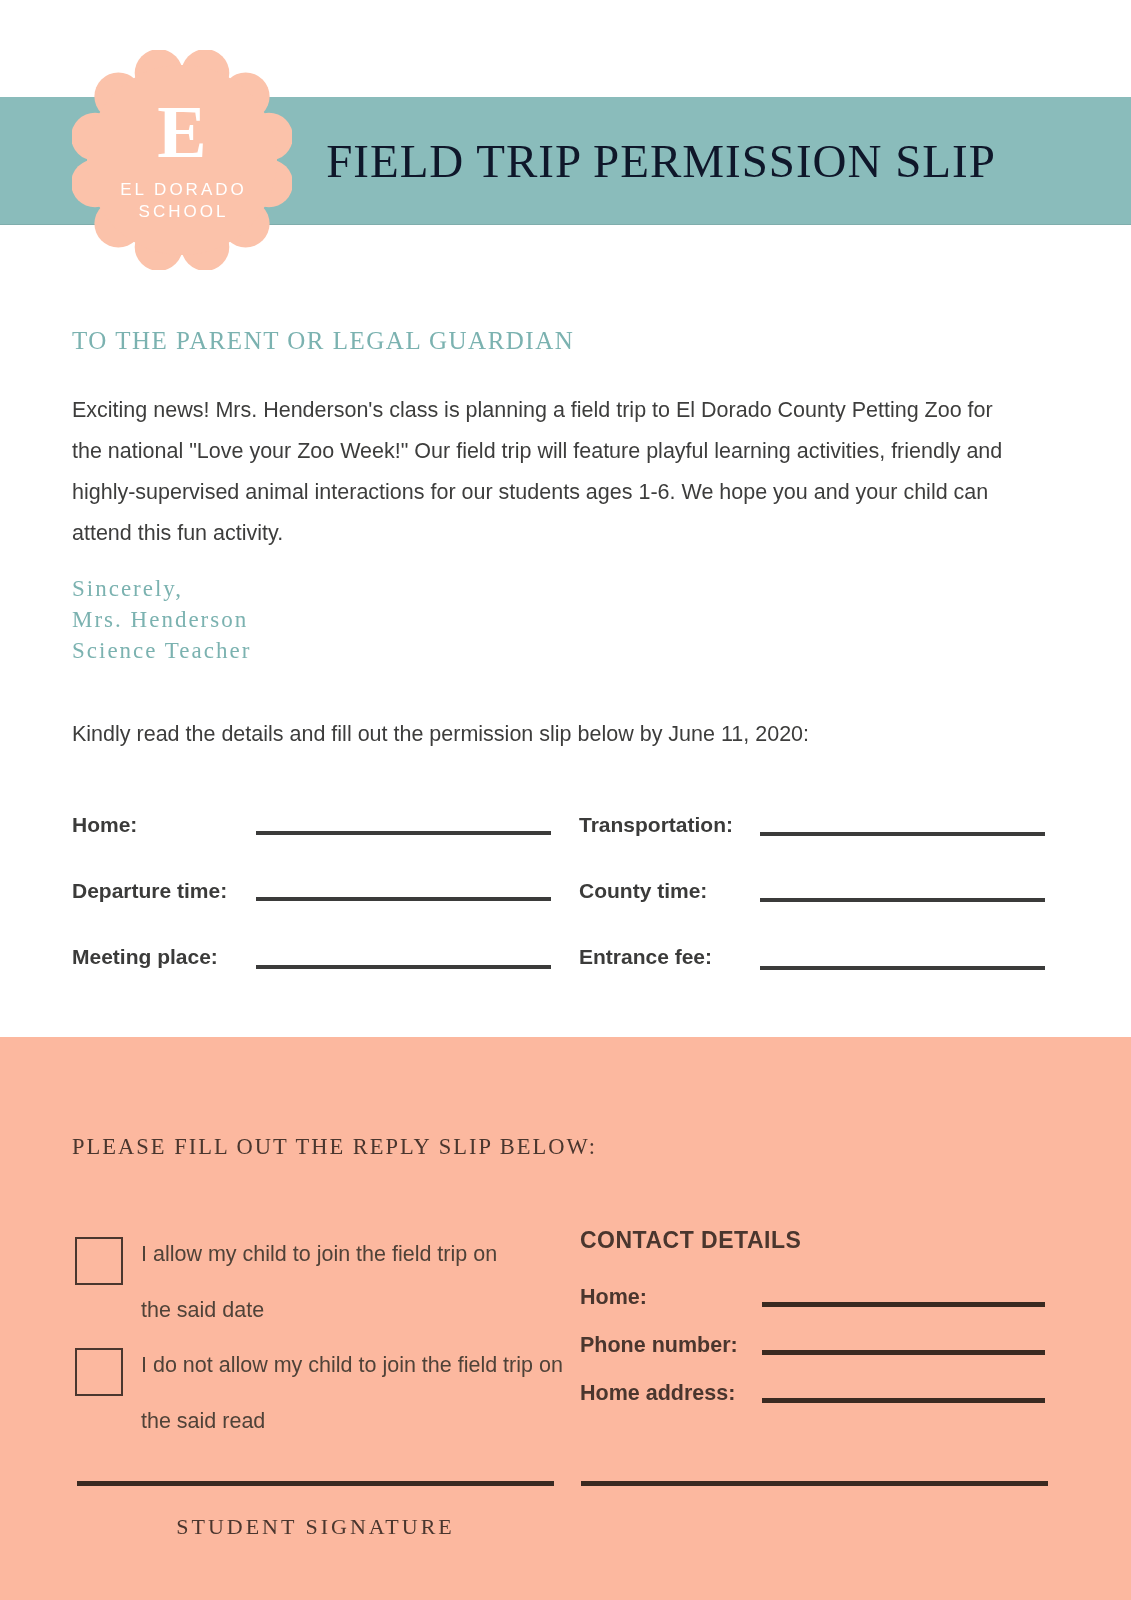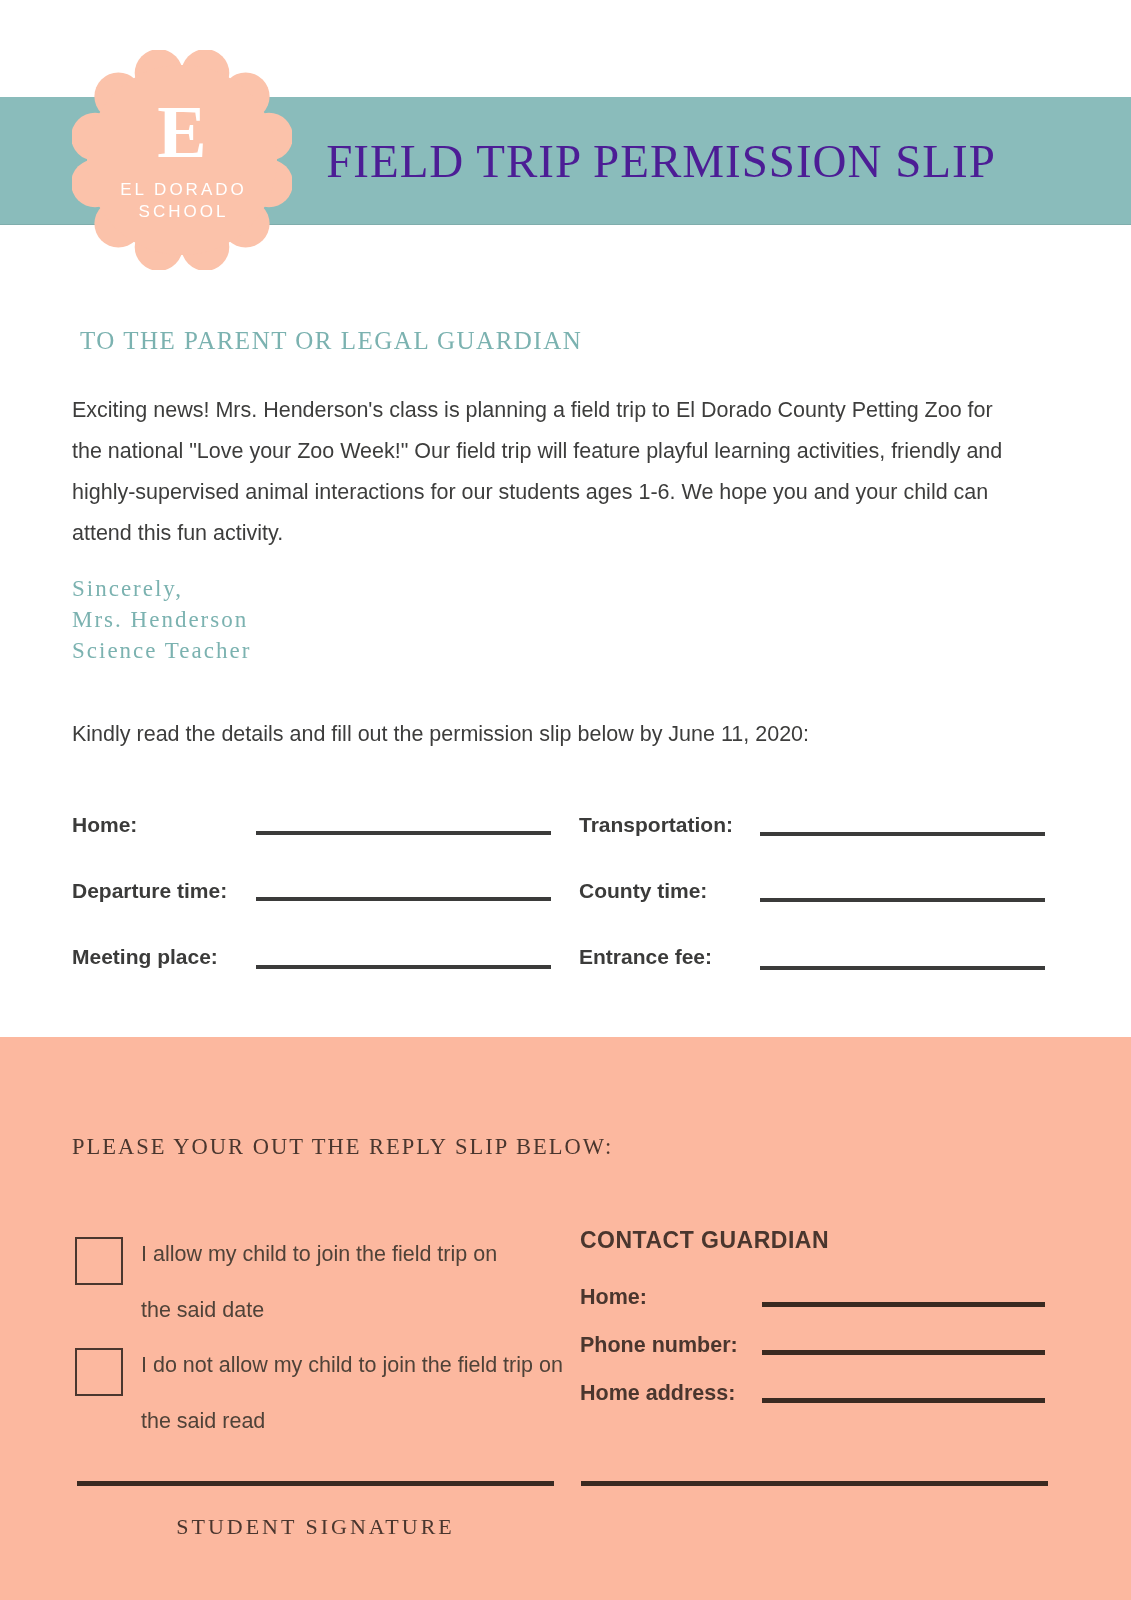--- a/index.html
+++ b/index.html
@@ -26,21 +26,21 @@
   
   .band{
     position:absolute;left:0;top:97px;width:100%;height:127px;
     background:var(--teal-band);
     border-bottom:1px solid rgba(0,0,0,0.08);
   }
   .band-title{
     position:absolute;left:300px;top:0;width:722px;height:100%;
     display:flex;align-items:center;justify-content:center;
     font-family:"Liberation Serif",serif;
-    font-size:47px;letter-spacing:1px;color:#4c1d95;white-space:nowrap;
+    font-size:47px;letter-spacing:1px;color:#0f172a;white-space:nowrap;
   }
   
   .badge{position:absolute;left:72px;top:50px;width:220px;height:220px;}
   .badge svg{position:absolute;left:0;top:0;}
   .badge-monogram{
     position:absolute;left:0;top:40px;width:100%;text-align:center;
     font-family:"Liberation Serif",serif;font-weight:bold;
     font-size:74px;color:#fff;line-height:1.15;
   }
   .badge-line{
@@ -48,21 +48,20 @@
     font-size:17px;letter-spacing:3px;text-indent:3px;color:#fff;line-height:1.2;
   }
   .badge-line1{top:130px;}
   .badge-line2{top:152px;}
   
   .salutation{
     position:absolute;left:72px;top:327px;
     font-family:"Liberation Serif",serif;
     font-size:25px;letter-spacing:1.5px;color:var(--teal-text);
     white-space:nowrap;
-    margin-left:8px;
   }
   .body-par{
     position:absolute;left:72px;top:390px;width:950px;
     font-size:21.5px;line-height:41px;color:var(--ink);
   }
   .closing-block{
     position:absolute;left:72px;top:573px;
     font-family:"Liberation Serif",serif;
     font-size:23px;letter-spacing:2px;color:var(--teal-text);
   }
@@ -185,29 +184,29 @@
     <div class="field-label" style="top:813px">Transportation:</div>
     <div class="blank" style="left:760px;top:832px;width:285px"></div>
     <div class="field-label" style="top:879px">County time:</div>
     <div class="blank" style="left:760px;top:898px;width:285px"></div>
     <div class="field-label" style="top:945px">Entrance fee:</div>
     <div class="blank" style="left:760px;top:966px;width:285px"></div>
   </div>
 
   <div class="peach"></div>
 
-  <div class="reply-heading rh2">PLEASE YOUR OUT THE REPLY SLIP BELOW:</div>
+  <div class="reply-heading rh2">PLEASE FILL OUT THE REPLY SLIP BELOW:</div>
 
   <div class="checkbox cb1"></div>
   <div class="checkbox-label cbl1">I allow my child to join the field trip on the said date</div>
 
   <div class="checkbox cb2"></div>
   <div class="checkbox-label cbl2">I do not allow my child to join the field trip on the said read</div>
 
-  <div class="contact-heading">CONTACT GUARDIAN</div>
+  <div class="contact-heading">CONTACT DETAILS</div>
 
   <div class="contact-label" style="top:1285px">Home:</div>
   <div class="contact-blank" style="top:1302px"></div>
   <div class="contact-label" style="top:1333px">Phone number:</div>
   <div class="contact-blank" style="top:1350px"></div>
   <div class="contact-label" style="top:1381px">Home address:</div>
   <div class="contact-blank" style="top:1398px"></div>
 
   <div class="sig-line sig1-line"></div>
   <div class="sig-label sig1-label">STUDENT SIGNATURE</div>

